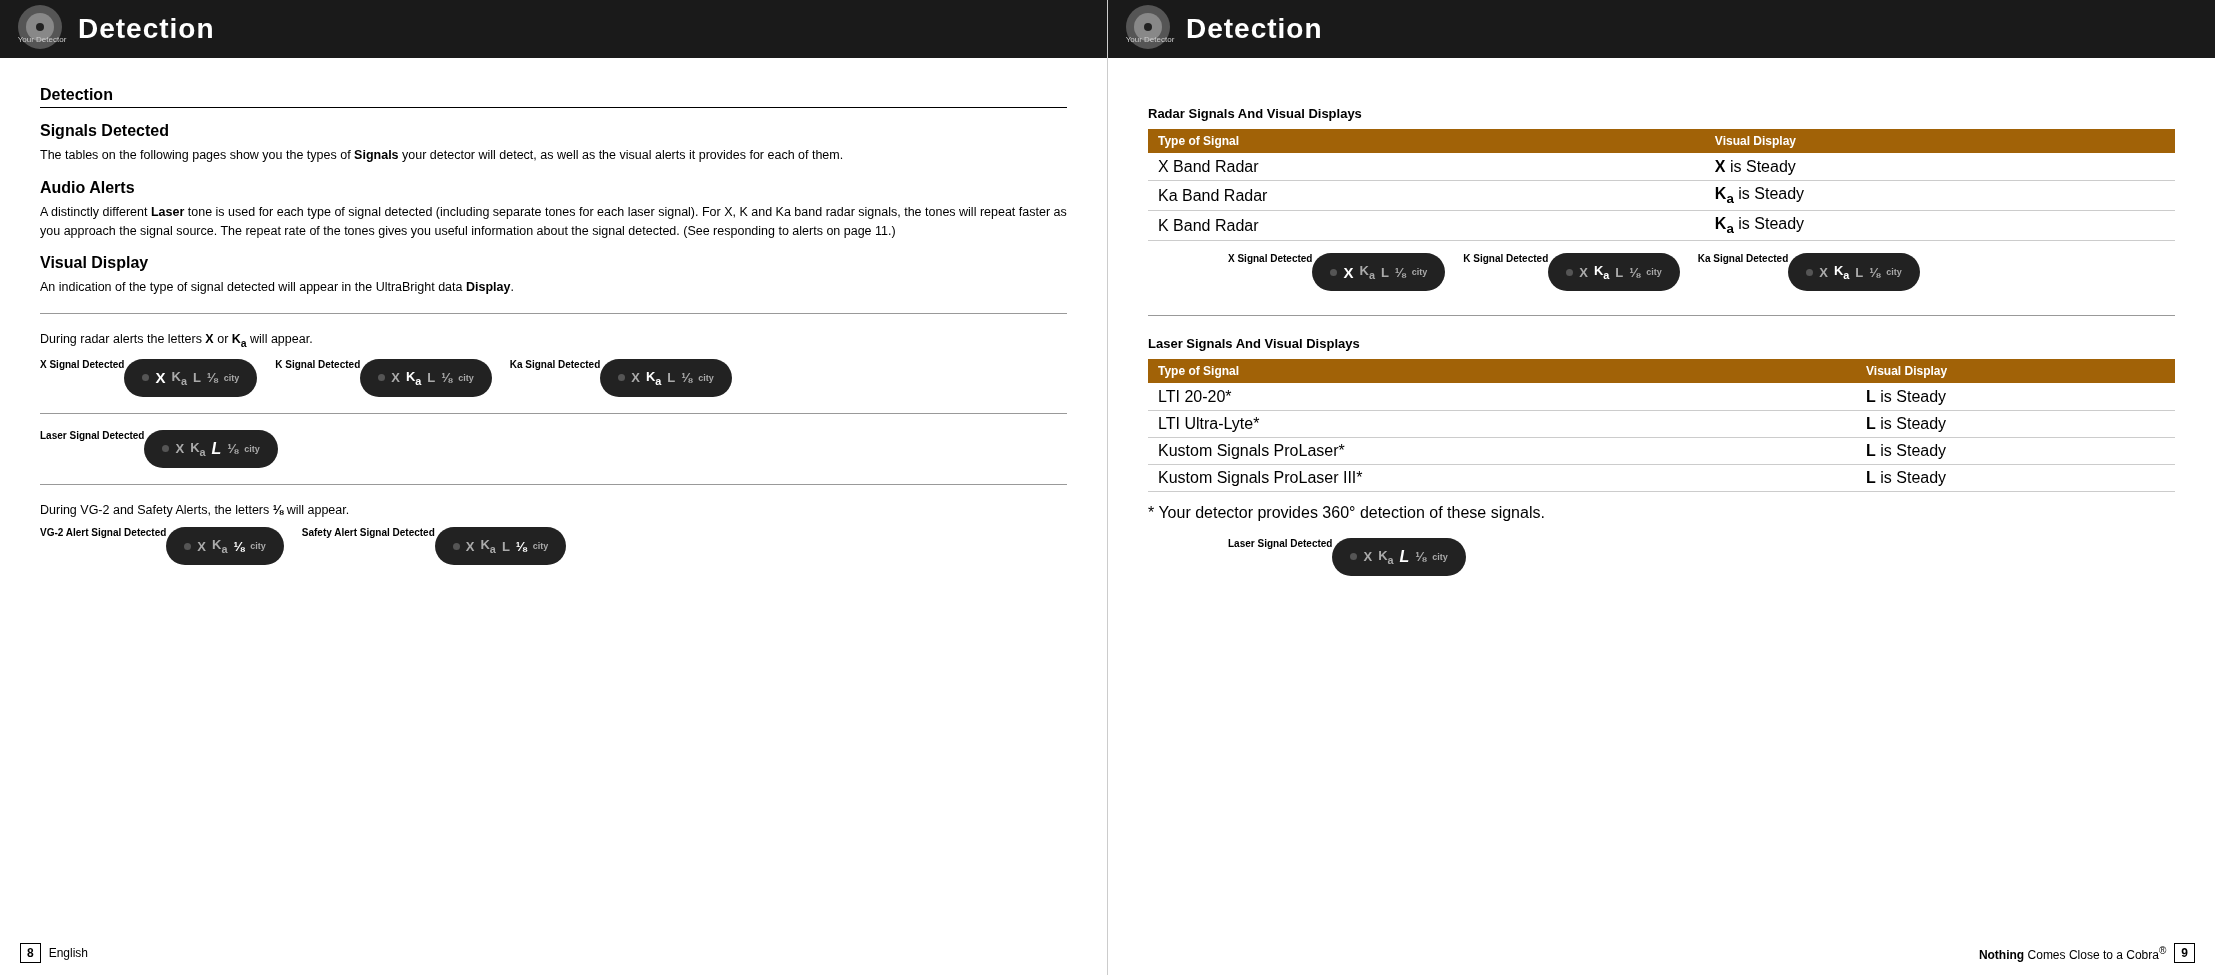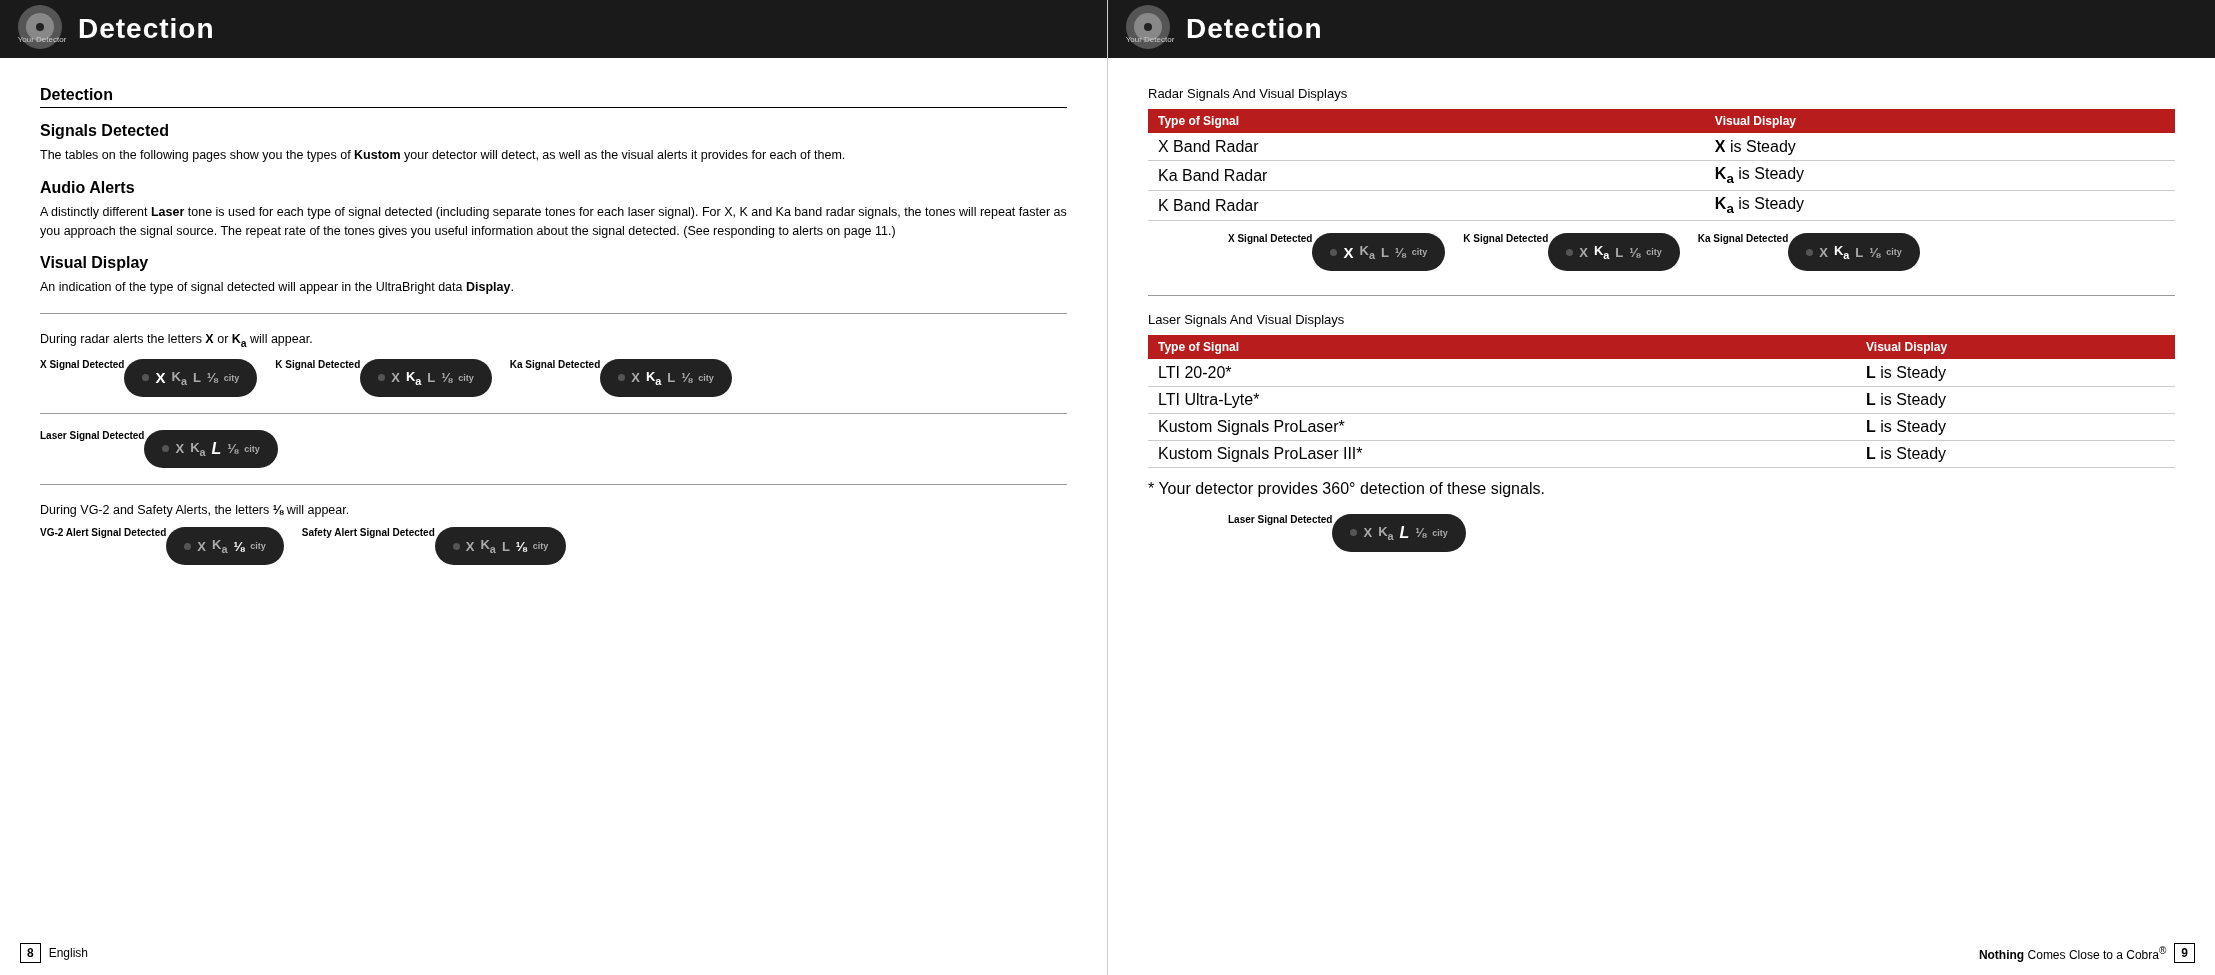--- a/index.html
+++ b/index.html
@@ -198,21 +198,21 @@
     }
 
     
     .signal-table {
       width: 100%;
       border-collapse: collapse;
       margin-bottom: 12px;
     }
 
     .signal-table thead tr {
-      background: #b91c1c;
+      background: #a16207;
       color: #fff;
     }
 
     .signal-table thead th {
       padding: 5px 10px;
       font-size: 12px;
       font-weight: bold;
       text-align: left;
     }
 
@@ -277,22 +277,23 @@
       background: #ccc;
     }
 
     .footnote {
       font-size: 16px;
       margin-bottom: 16px;
     }
 
     .section-title-radar {
       font-size: 13px;
-      font-weight: normal;
+      font-weight: bold;
       margin-bottom: 8px;
+      margin-top: 20px;
     }
   </style>
 </head>
 <body>
 
 <div class="pages-container">
 
   <div class="page">
 
     <div class="page-header">
@@ -305,21 +306,21 @@
         <div class="logo-text">Your Detector</div>
       </div>
       <div class="header-title">Detection</div>
     </div>
 
     <div class="page-content">
       <div class="section-heading">Detection</div>
 
       <div class="subsection-title">Signals Detected</div>
       <p class="body-text">
-        The tables on the following pages show you the types of <b>Kustom</b> your detector will detect, as well as the visual alerts it provides for each of them.
+        The tables on the following pages show you the types of <b>Signals</b> your detector will detect, as well as the visual alerts it provides for each of them.
       </p>
 
       <div class="subsection-title">Audio Alerts</div>
       <p class="body-text">
         A distinctly different <b>Laser</b> tone is used for each type of signal detected (including separate tones for each laser signal). For X, K and Ka band radar signals, the tones will repeat faster as you approach the signal source. The repeat rate of the tones gives you useful information about the signal detected. (See responding to alerts on page 11.)
       </p>
 
       <div class="subsection-title">Visual Display</div>
       <p class="body-text">
         An indication of the type of signal detected will appear in the UltraBright data <b>Display</b>.

